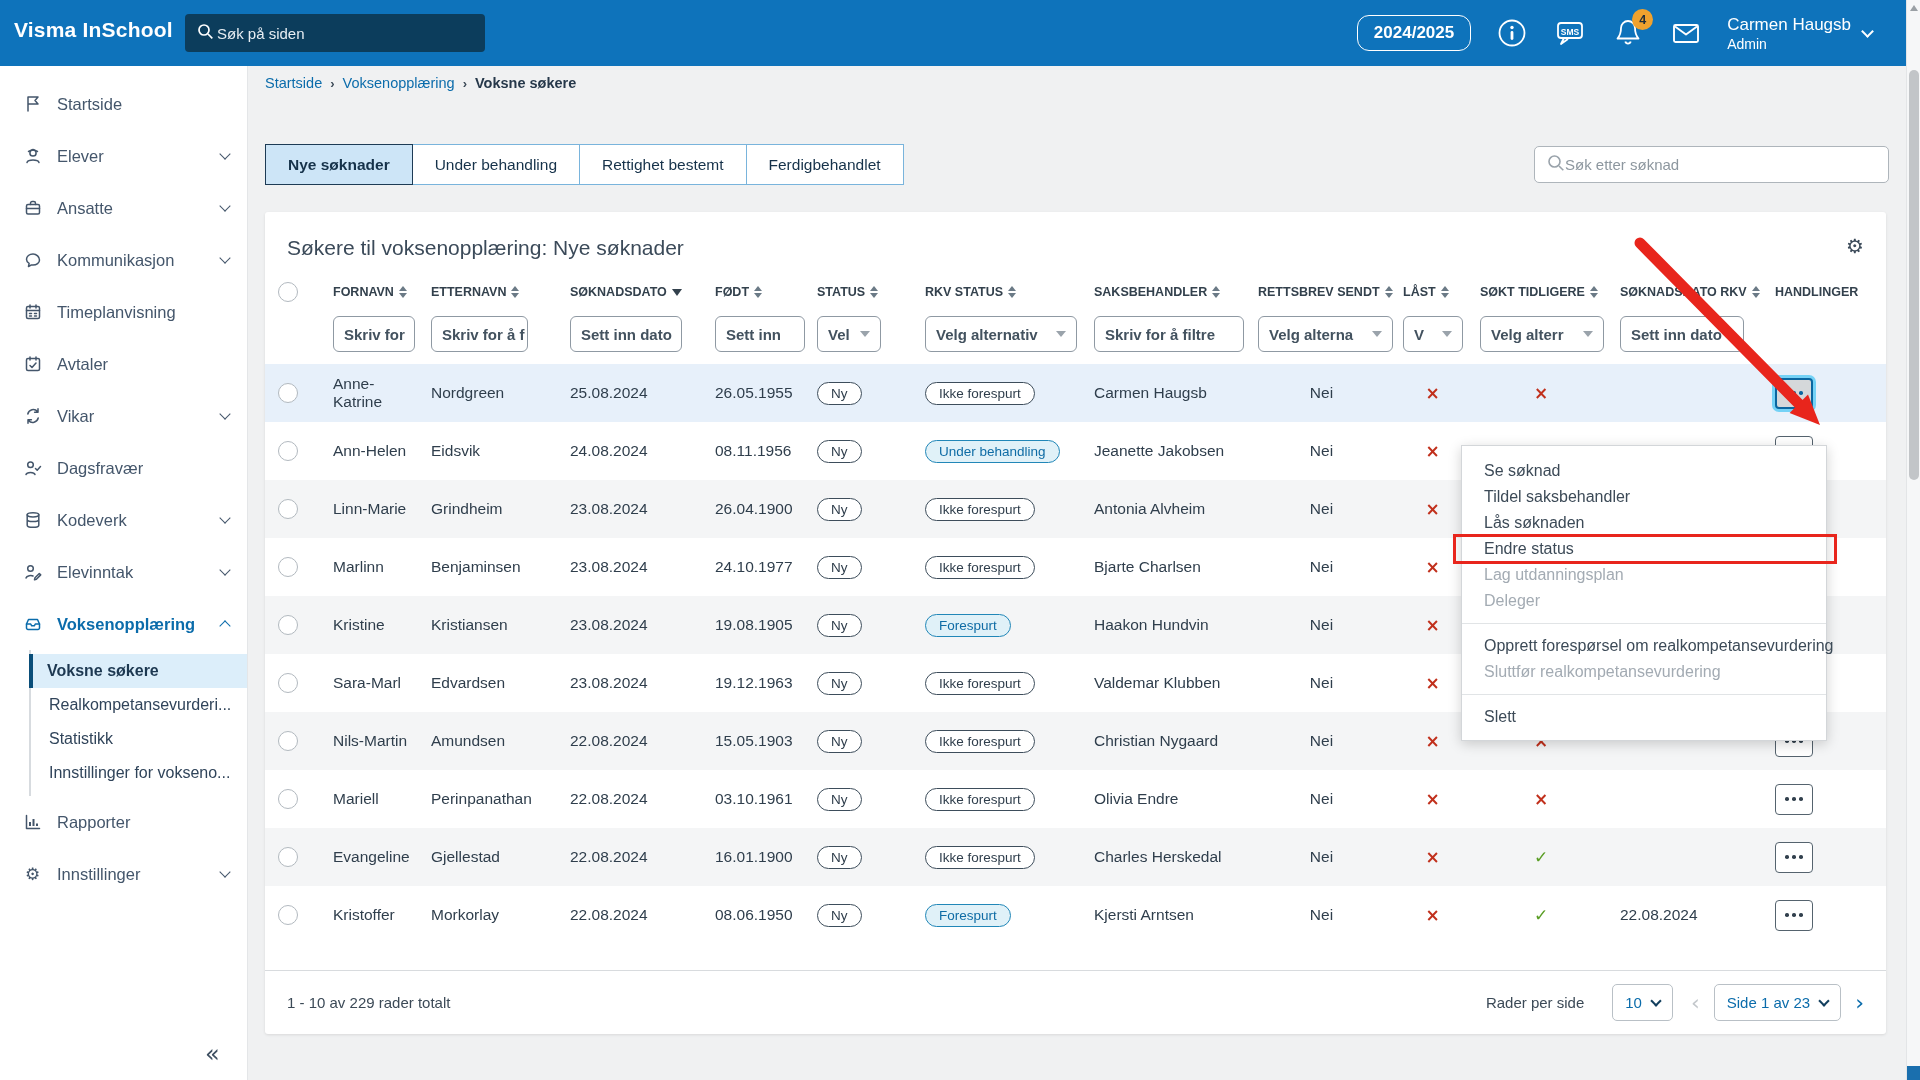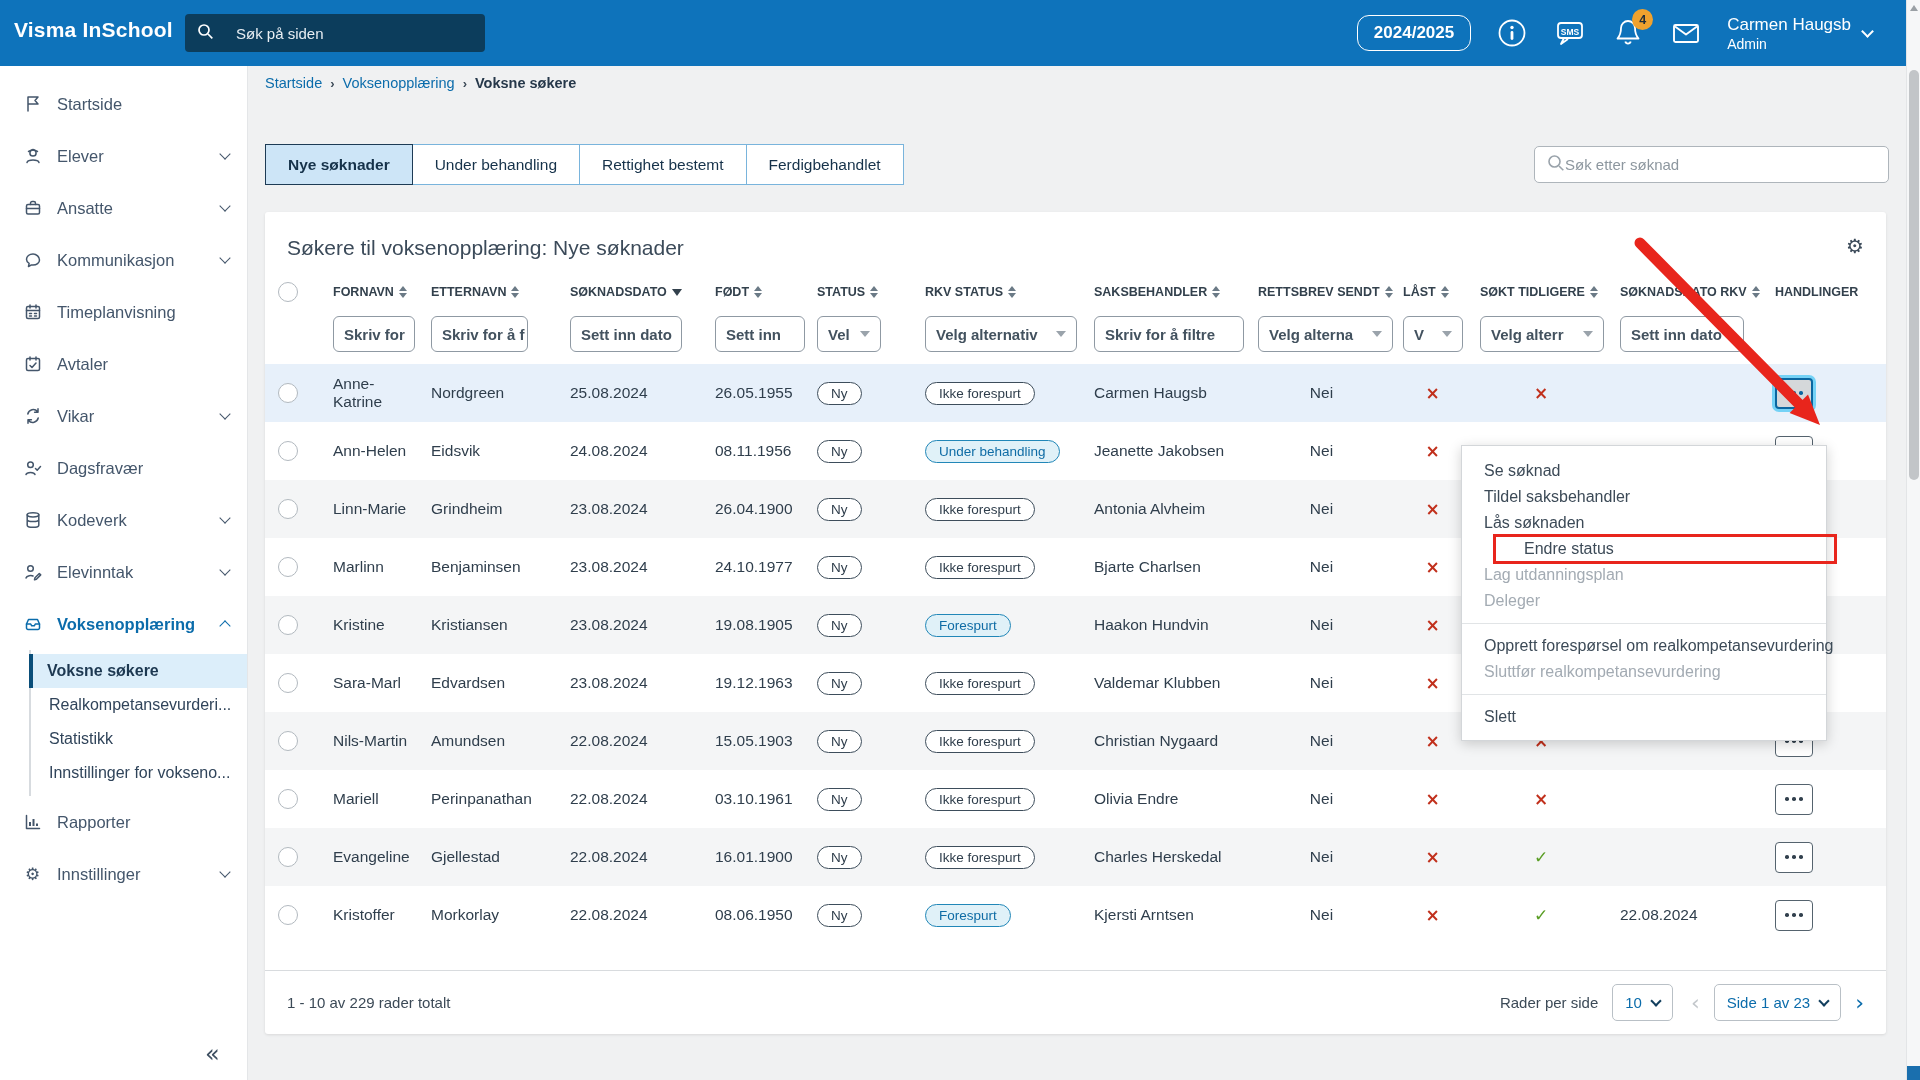--- a/index.html
+++ b/index.html
@@ -3,21 +3,21 @@
 <meta charset="utf-8">
 <style>
   * { margin:0; padding:0; box-sizing:border-box; }
   html,body { width:1920px; height:1080px; overflow:hidden; background:#f0f1f2;
     font-family:"Liberation Sans", sans-serif; color:#2f3e4c; }
 
   
   .topbar { position:absolute; left:0; top:0; width:1920px; height:66px; background:#0e73bb; z-index:30; }
   .brand { position:absolute; left:14px; top:18px; color:#fff; font-size:21px; font-weight:700; letter-spacing:.2px; }
   .tb-search { position:absolute; left:185px; top:14px; width:300px; height:38px; background:#0c3d5c;
-    border-radius:4px; display:flex; align-items:center; padding:0 12px; gap:22px; }
+    border-radius:4px; display:flex; align-items:center; padding:0 12px; gap:3px; }
   .tb-search input { background:transparent; border:none; outline:none; color:#fff; font-size:15px; width:100%;
     font-family:"Liberation Sans", sans-serif; }
   .tb-search input::placeholder { color:#e8eef3; opacity:1; }
   .tb-right { position:absolute; right:48px; top:0; height:66px; display:flex; align-items:center; gap:24px; }
   .year-btn { border:1.5px solid #fff; border-radius:12px; color:#fff; font-size:17px; font-weight:700;
     padding:7px 16px; background:transparent; cursor:pointer; }
   .tb-ic { position:relative; display:flex; align-items:center; justify-content:center; width:34px; height:34px; cursor:pointer; }
   .badge { position:absolute; top:-7px; right:-8px; min-width:21px; height:21px; border-radius:50%;
     background:#f0a22e; color:#1f2d3a; font-size:12.5px; font-weight:700; display:flex; align-items:center; justify-content:center; }
   .tb-user { display:flex; align-items:center; gap:12px; cursor:pointer; }
@@ -121,21 +121,21 @@
     transform:rotate(45deg); margin-top:-4px; }
   .pg-prev { color:#c3c7cb; font-size:22px; margin:0 14px 0 18px; cursor:default; font-family:"DejaVu Sans", sans-serif; }
   .pg-next { color:#0b6cab; font-size:22px; margin-left:14px; cursor:pointer; font-family:"DejaVu Sans", sans-serif; }
 
   
   .menu { position:absolute; left:1461px; top:445px; width:366px; background:#fff; z-index:40;
     border:1px solid #d3d6d9; box-shadow:0 3px 12px rgba(0,0,0,.18); padding:12px 0 10px 0; }
   .mi { padding:4px 10px 4px 22px; font-size:16px; color:#3c4a57; line-height:18px; cursor:pointer; white-space:nowrap; }
   .mi.dis { color:#a3abb3; cursor:default; }
   .mdiv { border-top:1px solid #e1e4e6; margin:9px 0; }
-  .mi.hl { position:relative;margin-left:40px; }
+  .mi.hl { position:relative; }
   .mi.hl::after { content:""; position:absolute; left:-9px; right:-11px; top:-2px; bottom:-2px;
     border:3px solid #e8251c; pointer-events:none; }
 
   
   .arrow { position:absolute; left:1590px; top:225px; width:260px; height:220px; z-index:50; pointer-events:none; }
 
   
   .sbar { position:absolute; right:0; top:0; width:14px; height:1080px; background:#f6f7f8;
     border-left:1px solid #e3e5e7; z-index:60; }
   .sbar .ar { position:absolute; left:3px; width:0; height:0; border-left:4px solid transparent; border-right:4px solid transparent; }
@@ -806,21 +806,21 @@
               <b></b>
               <b></b>
             </button>
           </div>
       </div>
     </div>
 
     <div class="tfoot">
       <span>1 - 10 av 229 rader totalt</span>
       <span class="spacer"></span>
-      <span style="margin-right:14px">Rader per side</span>
+      <span style="margin-right:28px">Rader per side</span>
       <div class="pgsel">
         <span>10</span>
           <span class="car"></span>
       </div>
       <span class="pg-prev">‹</span>
       <div class="pgsel">
         <span>Side 1 av 23</span>
           <span class="car"></span>
       </div>
       <span class="pg-next">›</span>

